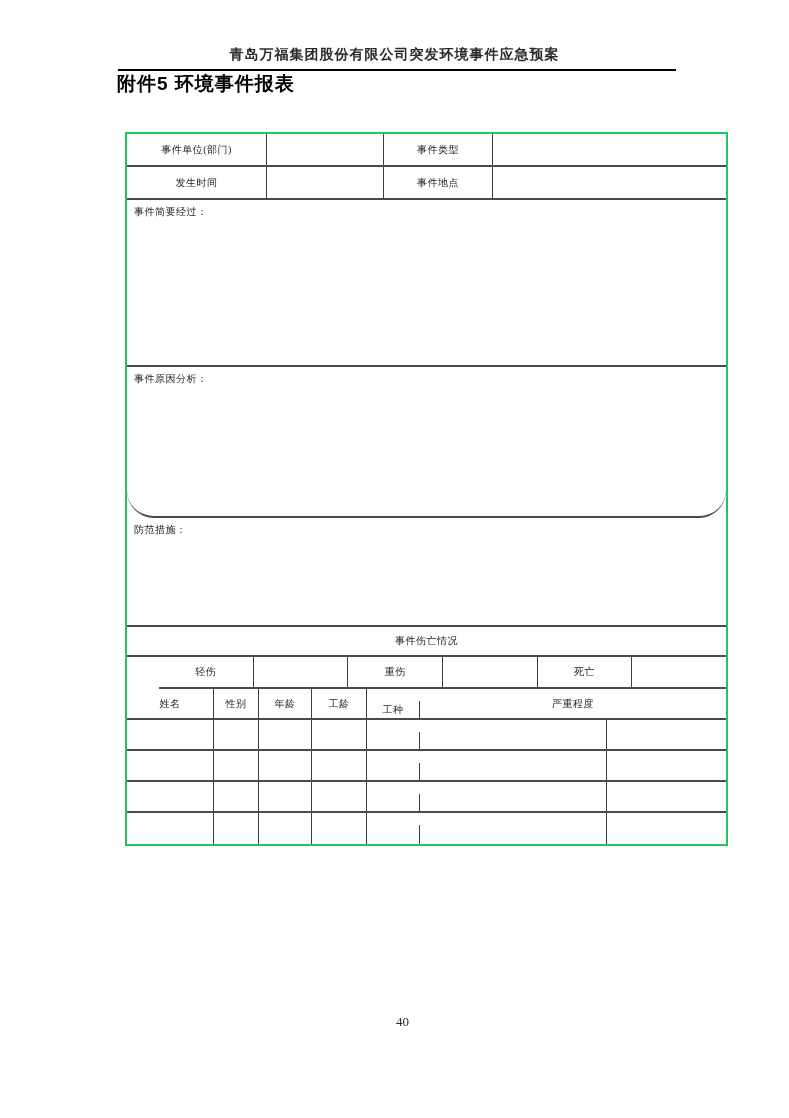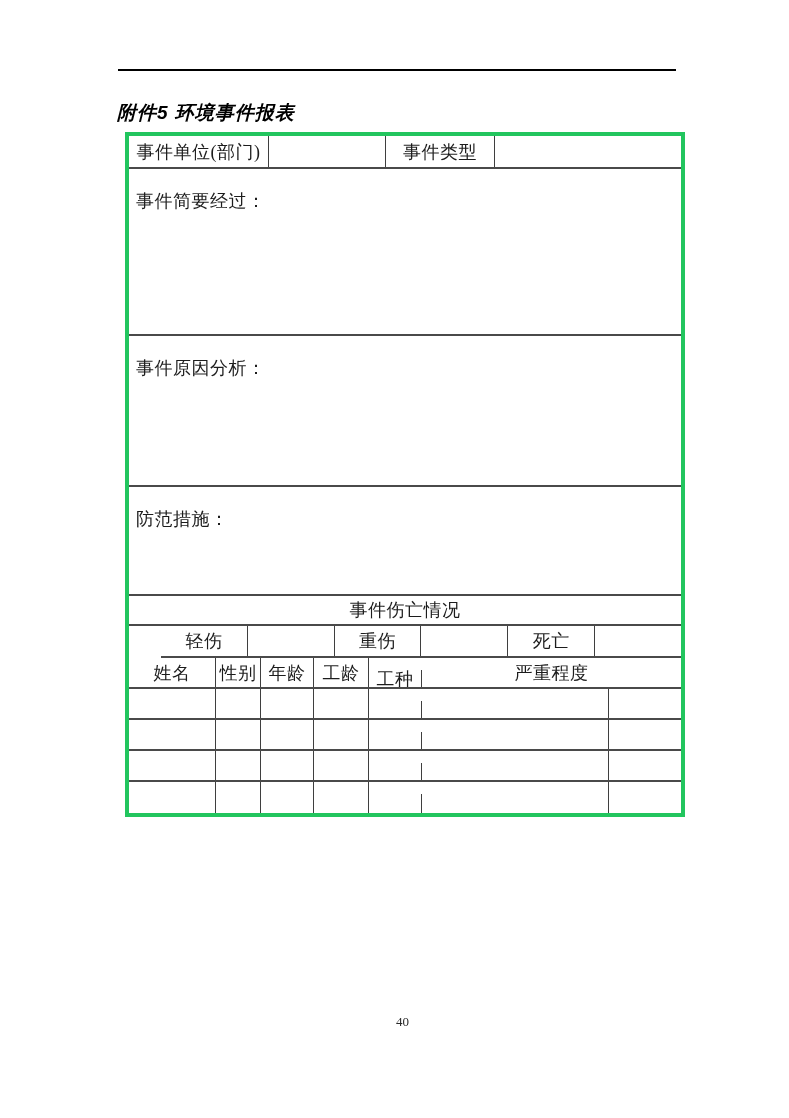--- a/index.html
+++ b/index.html
@@ -14,53 +14,53 @@
   .doc-header-text{
     position:absolute;top:46px;left:0;width:789px;
     text-align:center;font-size:14px;font-weight:600;letter-spacing:1px;
     color:#2a2a2a;
   }
   .doc-header-rule{
     position:absolute;top:69px;left:118px;width:558px;height:0;
     border-top:2px solid #000000;
   }
   .attachment-title{
-    position:absolute;top:100px;left:117px;margin:0;
+    position:absolute;top:71px;left:117px;margin:0;
     font-family:"Liberation Sans","DejaVu Sans",sans-serif;
-    font-size:19px;font-weight:bold;letter-spacing:1px;color:#000000;font-style:italic;
+    font-size:19px;font-weight:bold;letter-spacing:1px;color:#000000;
   }
   .form-table{
-    position:absolute;top:132px;left:125px;width:560px;
+    position:absolute;top:132px;left:125px;width:603px;
     box-sizing:border-box;
-    border:4px solid #22c55e;
+    border:2px solid #22c55e;
     display:flex;flex-direction:column;
-    font-size:18px;
+    font-size:10px;
   }
   .tr{
     display:flex;box-sizing:border-box;
     border-bottom:2px solid #4a4a4a;
   }
   .tr:last-child{border-bottom:none;}
   .td{
     box-sizing:border-box;
     border-right:1px solid #3f3f3f;
     display:flex;align-items:center;justify-content:center;
     letter-spacing:0.5px;
     overflow:hidden;
   }
   .td:last-child{border-right:none;}
   .section-cell{
     display:block;
-    padding:20px 7px;
+    padding:5px 7px;
     text-align:left;
     letter-spacing:0.5px;
   }
   .r-info{height:33px;}
   .r-brief{height:167px;}
-  .r-cause{height:151px;}
+  .r-cause{height:151px;border-radius:27px;}
   .r-prevent{height:109px;}
   .r-cas-title{height:30px;}
   .r-counts{height:32px;margin-left:32px;}
   .r-cols{height:31px;}
   .r-empty{height:31px;}
   
   .cA1{width:140px;flex:0 0 auto;}
   .cA2{width:117px;flex:0 0 auto;}
   .cA3{width:109px;flex:0 0 auto;}
   .cA4{flex:1 1 0;}
@@ -76,33 +76,40 @@
   .page-number{
     position:absolute;top:1014px;left:8px;width:789px;
     text-align:center;font-size:13px;color:#2a2a2a;
   }
 </style>
 </head>
 <body>
 
 <div class="page">
 
+  <div class="doc-header-text">青岛万福集团股份有限公司突发环境事件应急预案</div>
   <div class="doc-header-rule"></div>
 
   <h1 class="attachment-title">附件5 环境事件报表</h1>
 
   <div class="form-table">
 
     <div class="tr r-info">
       <div class="td cA1">事件单位(部门)</div>
       <div class="td cA2"></div>
       <div class="td cA3">事件类型</div>
       <div class="td cA4"></div>
     </div>
 
+    <div class="tr r-info">
+      <div class="td cA1">发生时间</div>
+      <div class="td cA2"></div>
+      <div class="td cA3">事件地点</div>
+      <div class="td cA4"></div>
+    </div>
 
     <div class="tr r-brief">
       <div class="td full section-cell">事件简要经过：</div>
     </div>
 
     <div class="tr r-cause">
       <div class="td full section-cell">事件原因分析：</div>
     </div>
 
     <div class="tr r-prevent">

